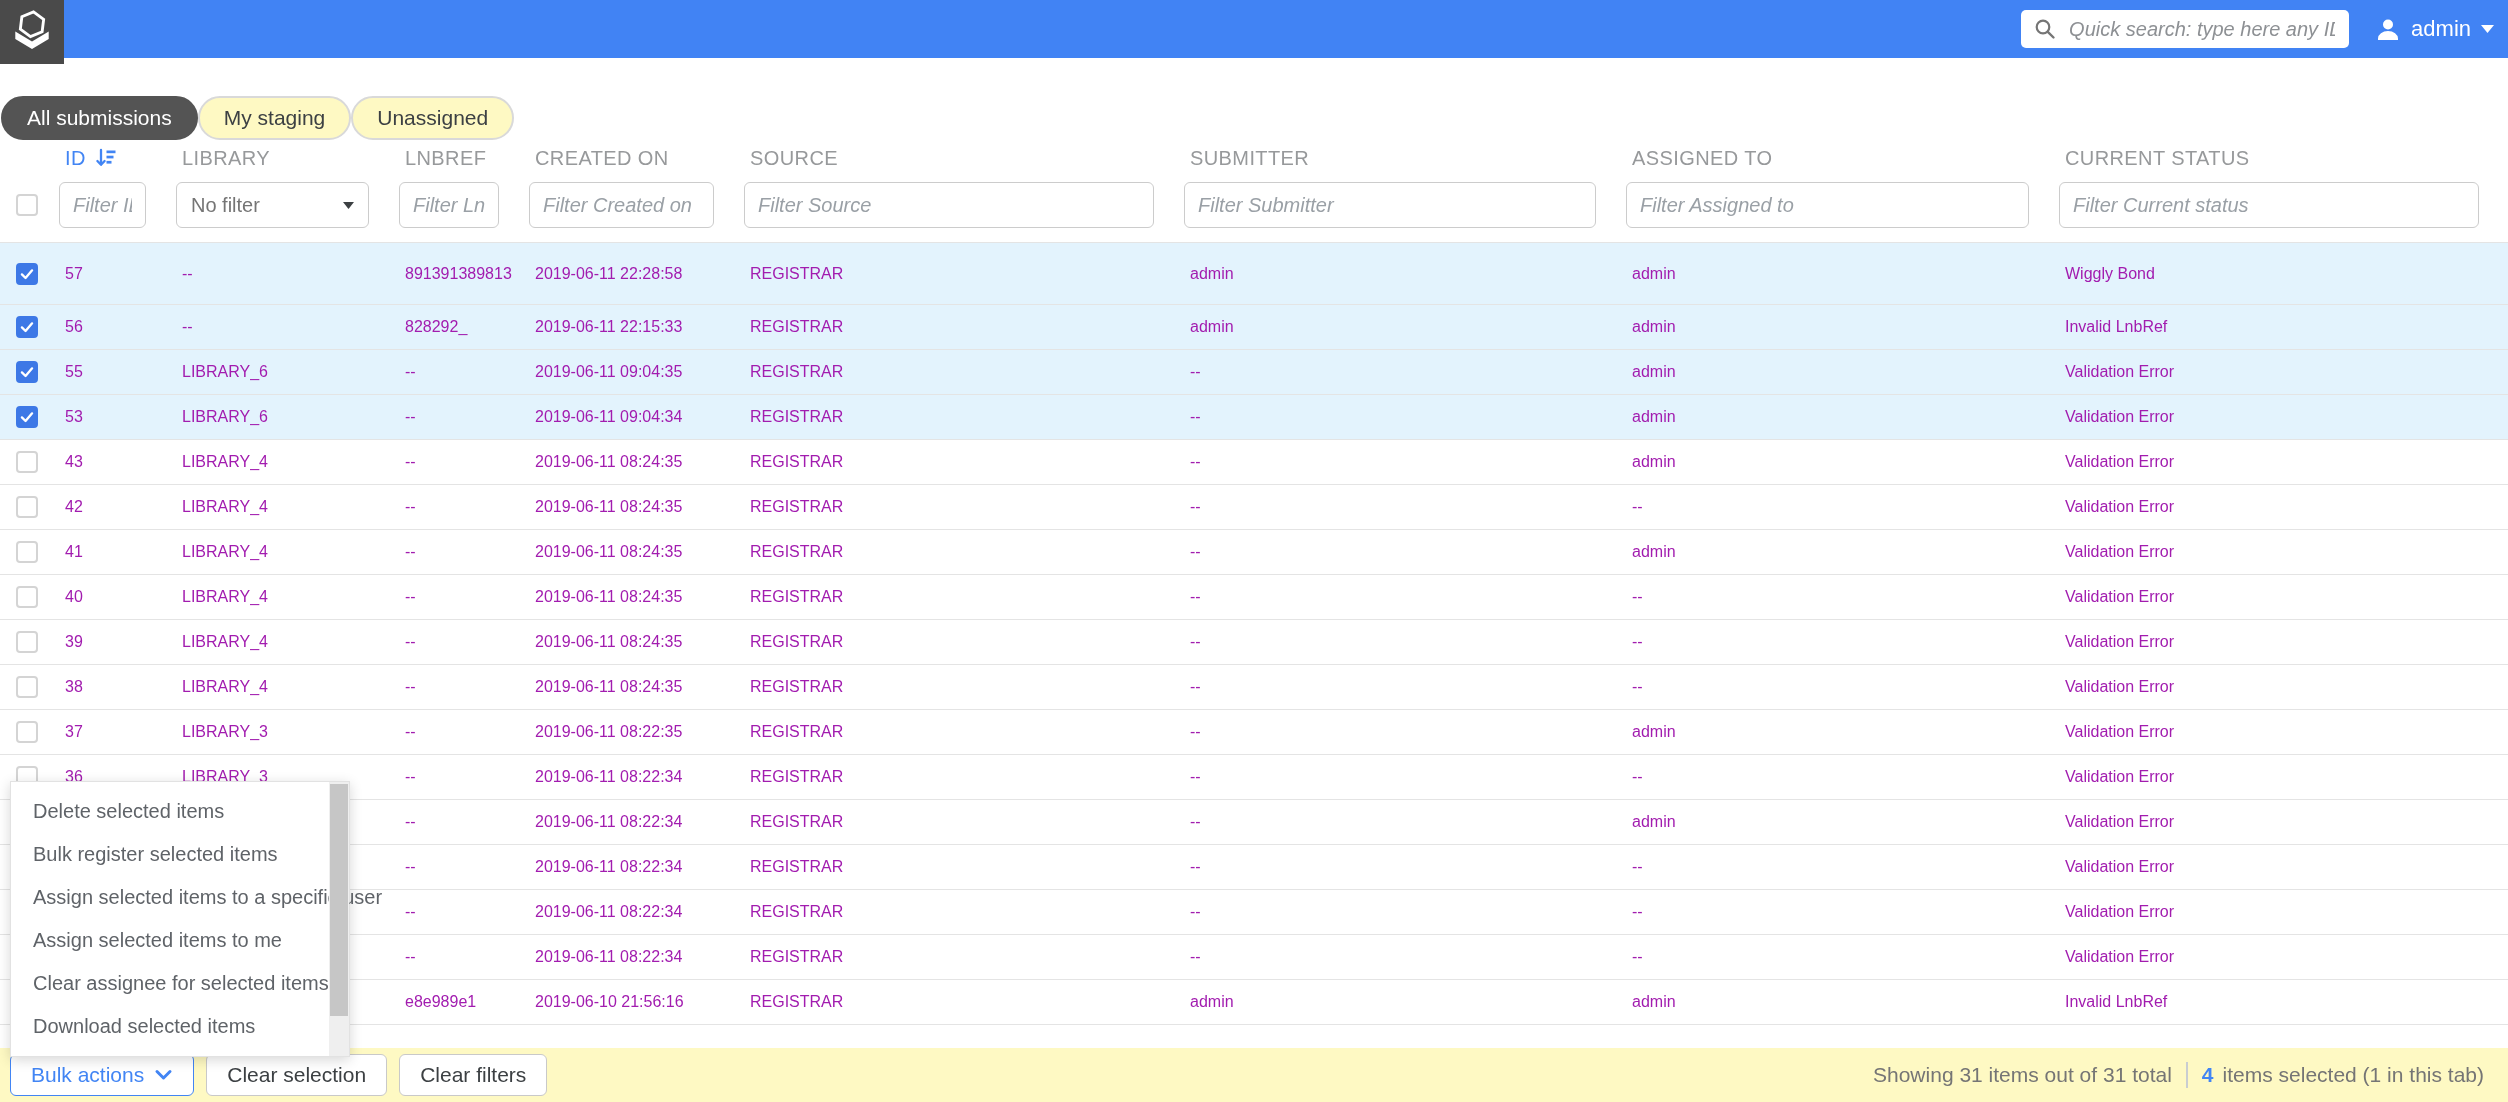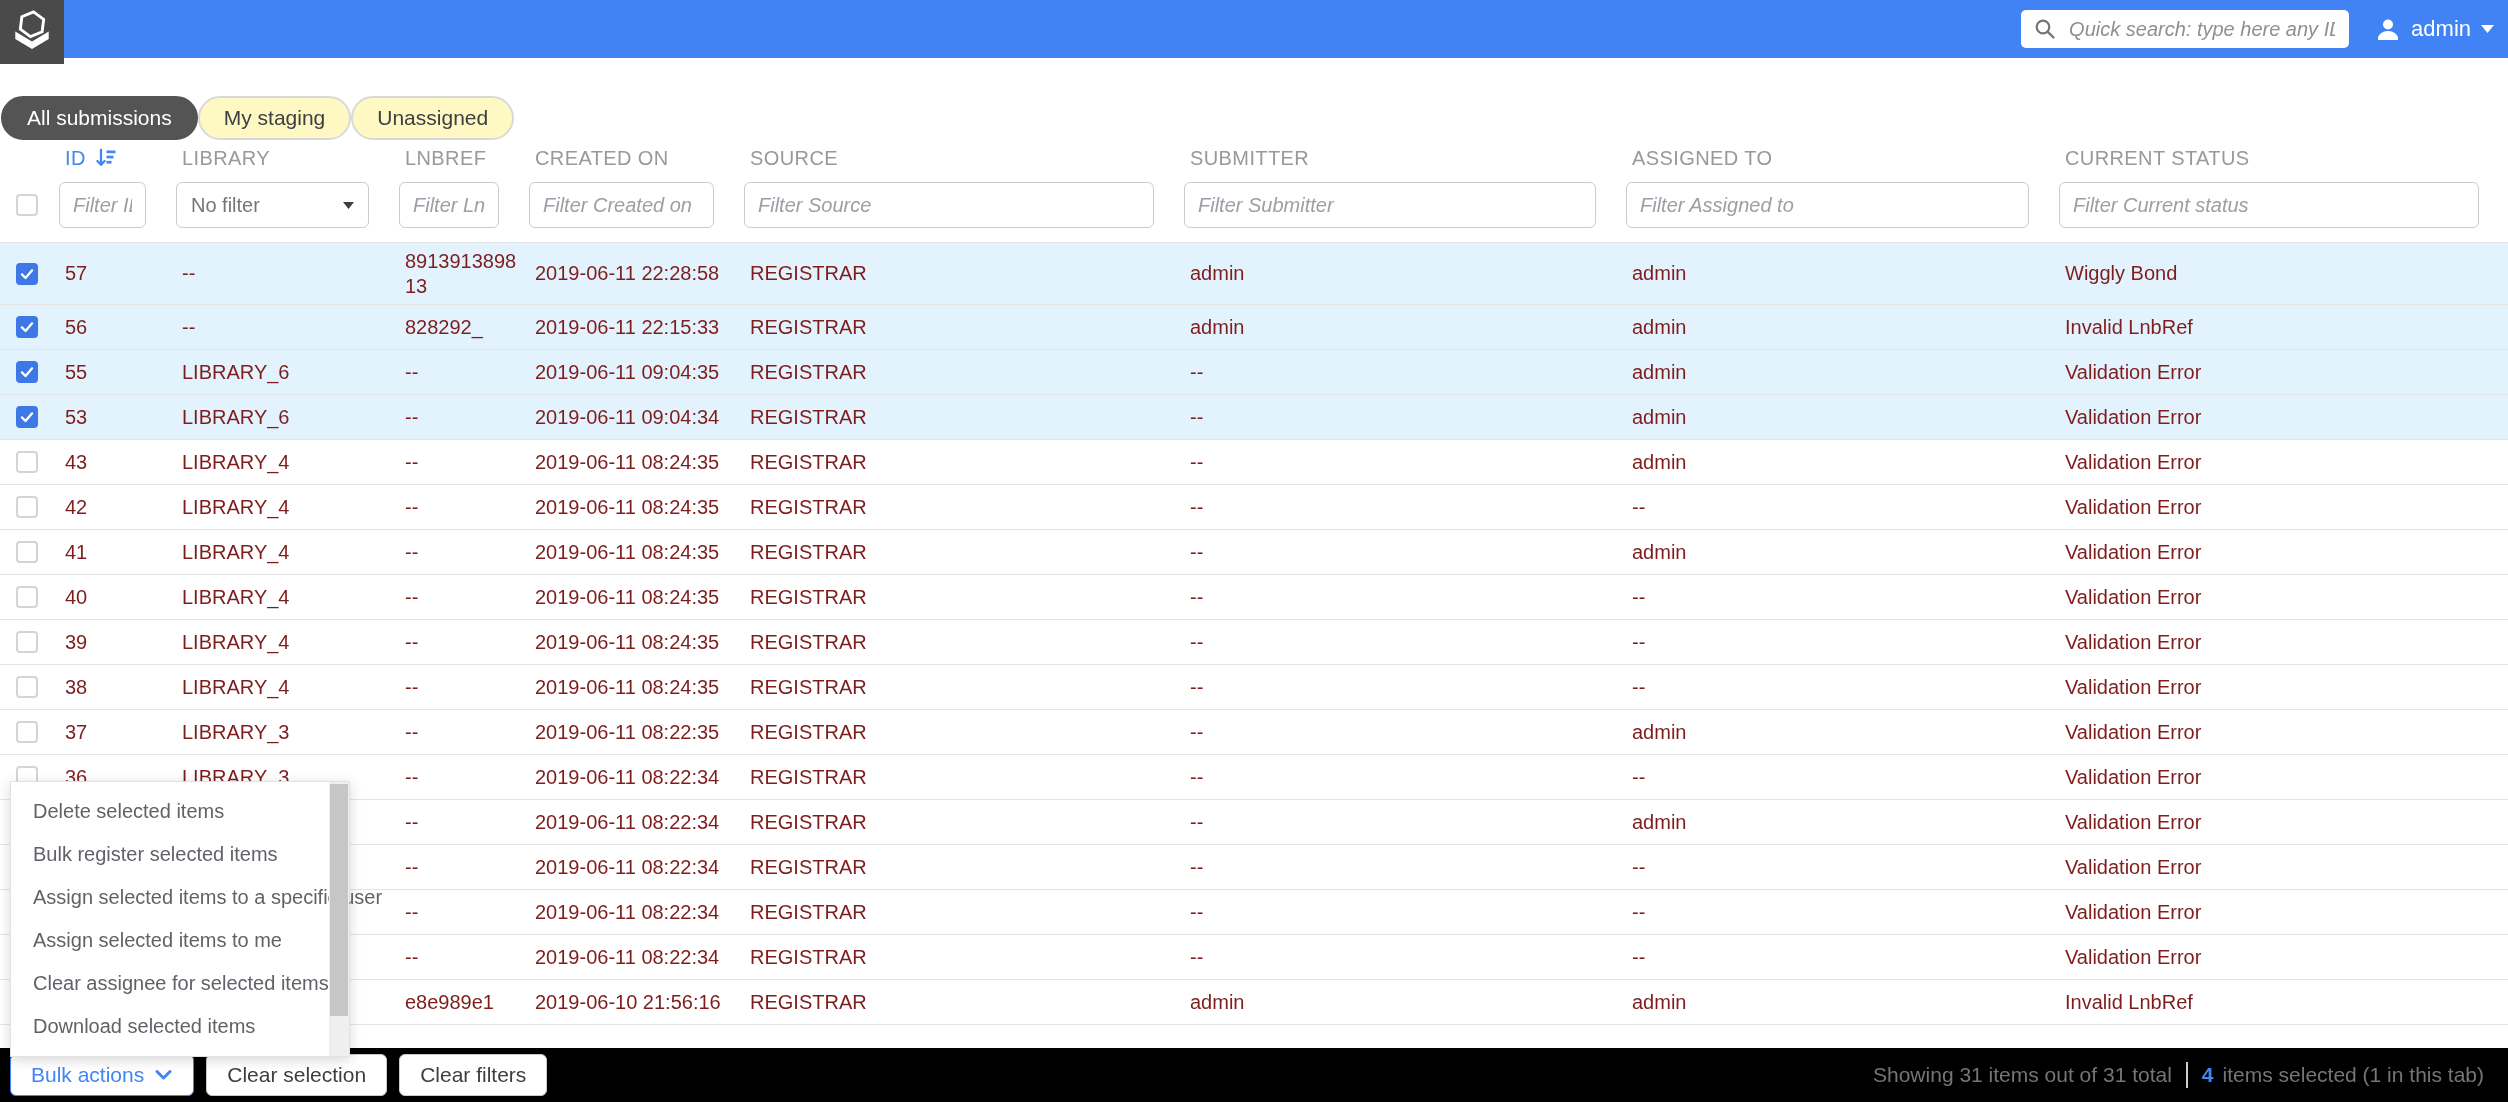--- a/index.html
+++ b/index.html
@@ -40,37 +40,37 @@
   .fcell input{height:46px;border:1px solid #ccc;border-radius:6px;padding:0 13px;font-size:20px;
     font-style:italic;color:#5f6368;width:calc(100% - 20px);max-width:420px;font-family:inherit;outline:none}
   .fcell input::placeholder{color:#9aa0a6;opacity:1}
   .fselect{height:46px;border:1px solid #ccc;border-radius:6px;display:flex;align-items:center;
     justify-content:space-between;padding:0 14px;font-size:20px;color:#757575;
     width:calc(100% - 20px);background:#fff;cursor:pointer}
   .cb{width:22px;height:22px;border-radius:4px;border:2px solid #d4d4d4;background:#fff;margin-left:16px;
     display:flex;align-items:center;justify-content:center;flex:none;cursor:pointer}
   .cb.checked{background:#3d78e6;border-color:#3d78e6}
   .rows{border-top:1px solid #e4e4e4;margin-top:8px}
-  .row{height:45px;border-bottom:1px solid #e4e4e4;font-size:20px;color:#7f1d1d;cursor:pointer}
+  .row{height:45px;border-bottom:1px solid #e4e4e4;font-size:16px;color:#a21caf;cursor:pointer}
   .row.selected{background:#e3f3fd}
   .cell{padding-left:16px;display:flex;align-items:center;overflow:hidden;white-space:nowrap}
   .cell.wrap{white-space:normal;word-break:break-all;line-height:1.25;padding-right:2px}
   .cbcell{display:flex;align-items:center}
 
   
   .menu{position:absolute;left:10px;top:781px;width:340px;height:276px;background:#fff;
     border:1px solid #e2e2e2;box-shadow:0 3px 12px rgba(0,0,0,.16);z-index:40}
   .menu-items{padding-top:8px}
   .menu-item{height:43px;display:flex;align-items:center;padding-left:22px;font-size:20px;
     color:#5f6368;cursor:pointer;white-space:nowrap}
   .menu-scroll{position:absolute;top:0;right:0;width:20px;height:100%;background:#efefef}
   .menu-thumb{position:absolute;top:2px;left:1px;width:18px;height:232px;background:#c6c6c6;cursor:pointer}
 
   
-  .bottombar{position:absolute;left:0;bottom:0;width:2508px;height:54px;background:#000000;
+  .bottombar{position:absolute;left:0;bottom:0;width:2508px;height:54px;background:#fef9c3;
     display:flex;align-items:center;z-index:30}
   .btn{height:42px;border-radius:6px;background:#fff;border:1px solid #c9c9c9;color:#3c4043;
     font-size:21px;display:flex;align-items:center;justify-content:center;padding:0 20px;
     font-family:inherit;cursor:pointer;white-space:nowrap}
   .btn.primary{color:#4285f4;border-color:#4285f4;gap:10px;margin-left:10px}
   .btn + .btn{margin-left:12px}
   .footer-right{position:absolute;right:24px;top:0;height:54px;display:flex;align-items:center;
     font-size:21px;color:#757575;gap:9px;white-space:nowrap}
   .sep{width:2px;height:26px;background:#c9cdd1;margin:0 5px}
   .count{color:#4285f4;font-weight:700}

